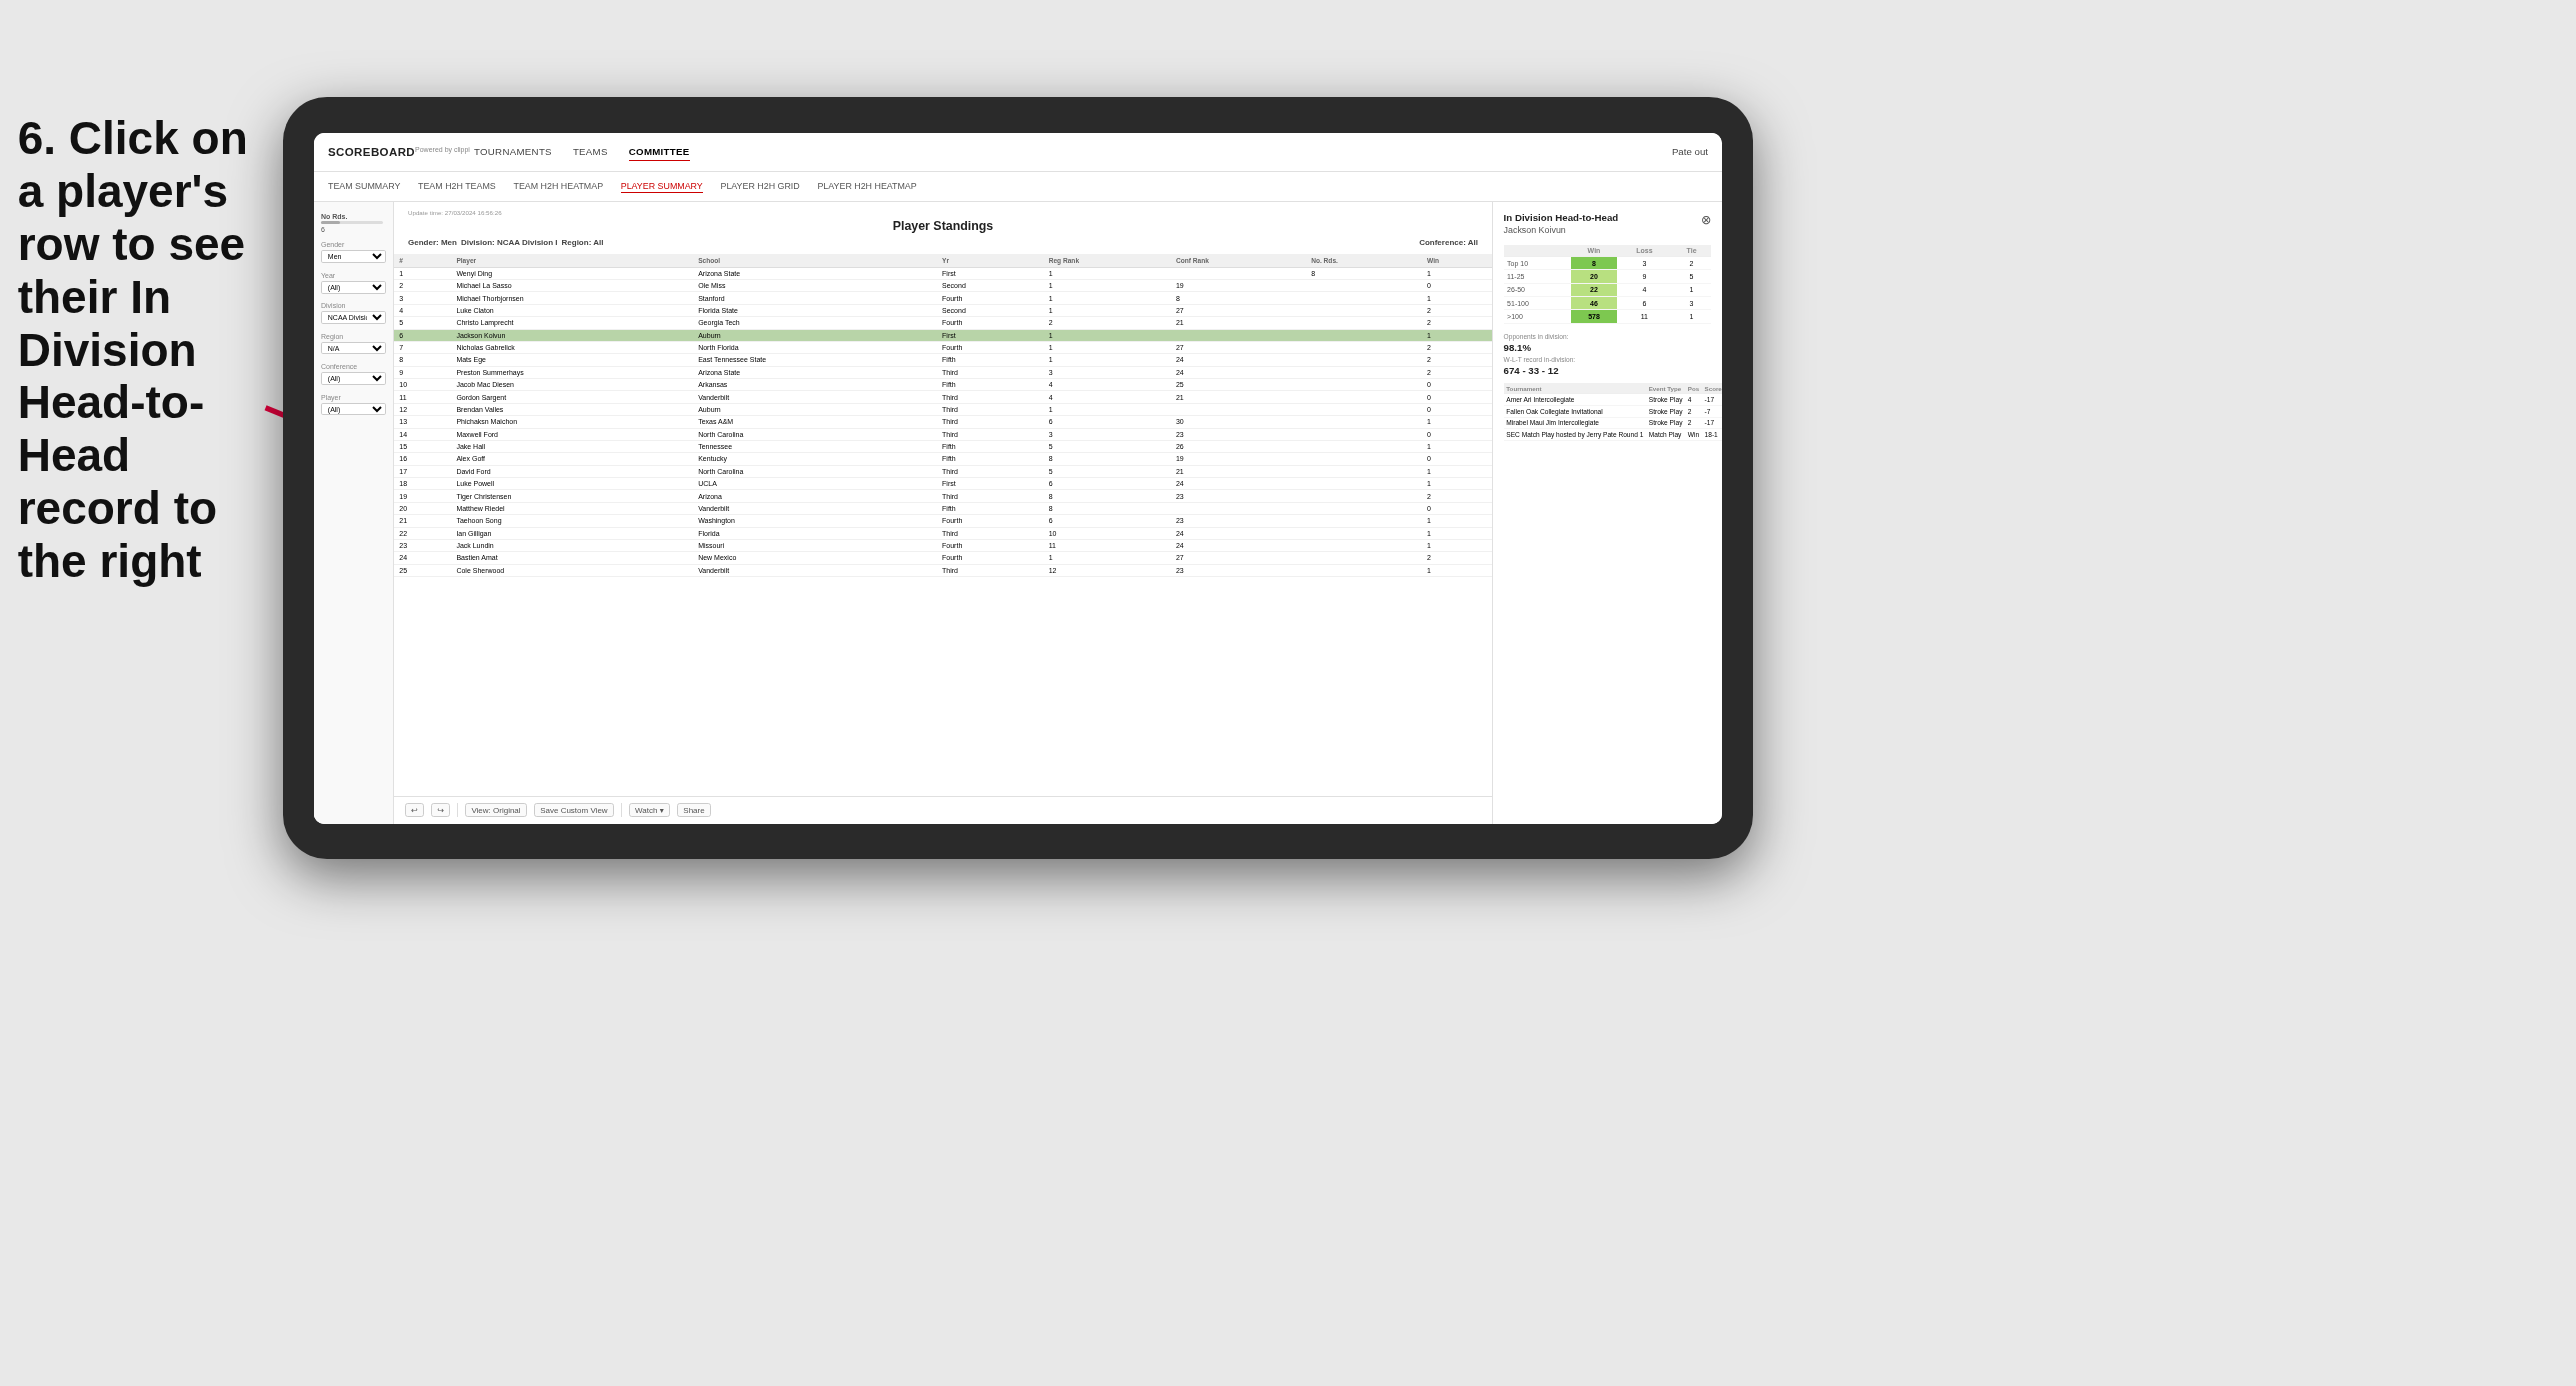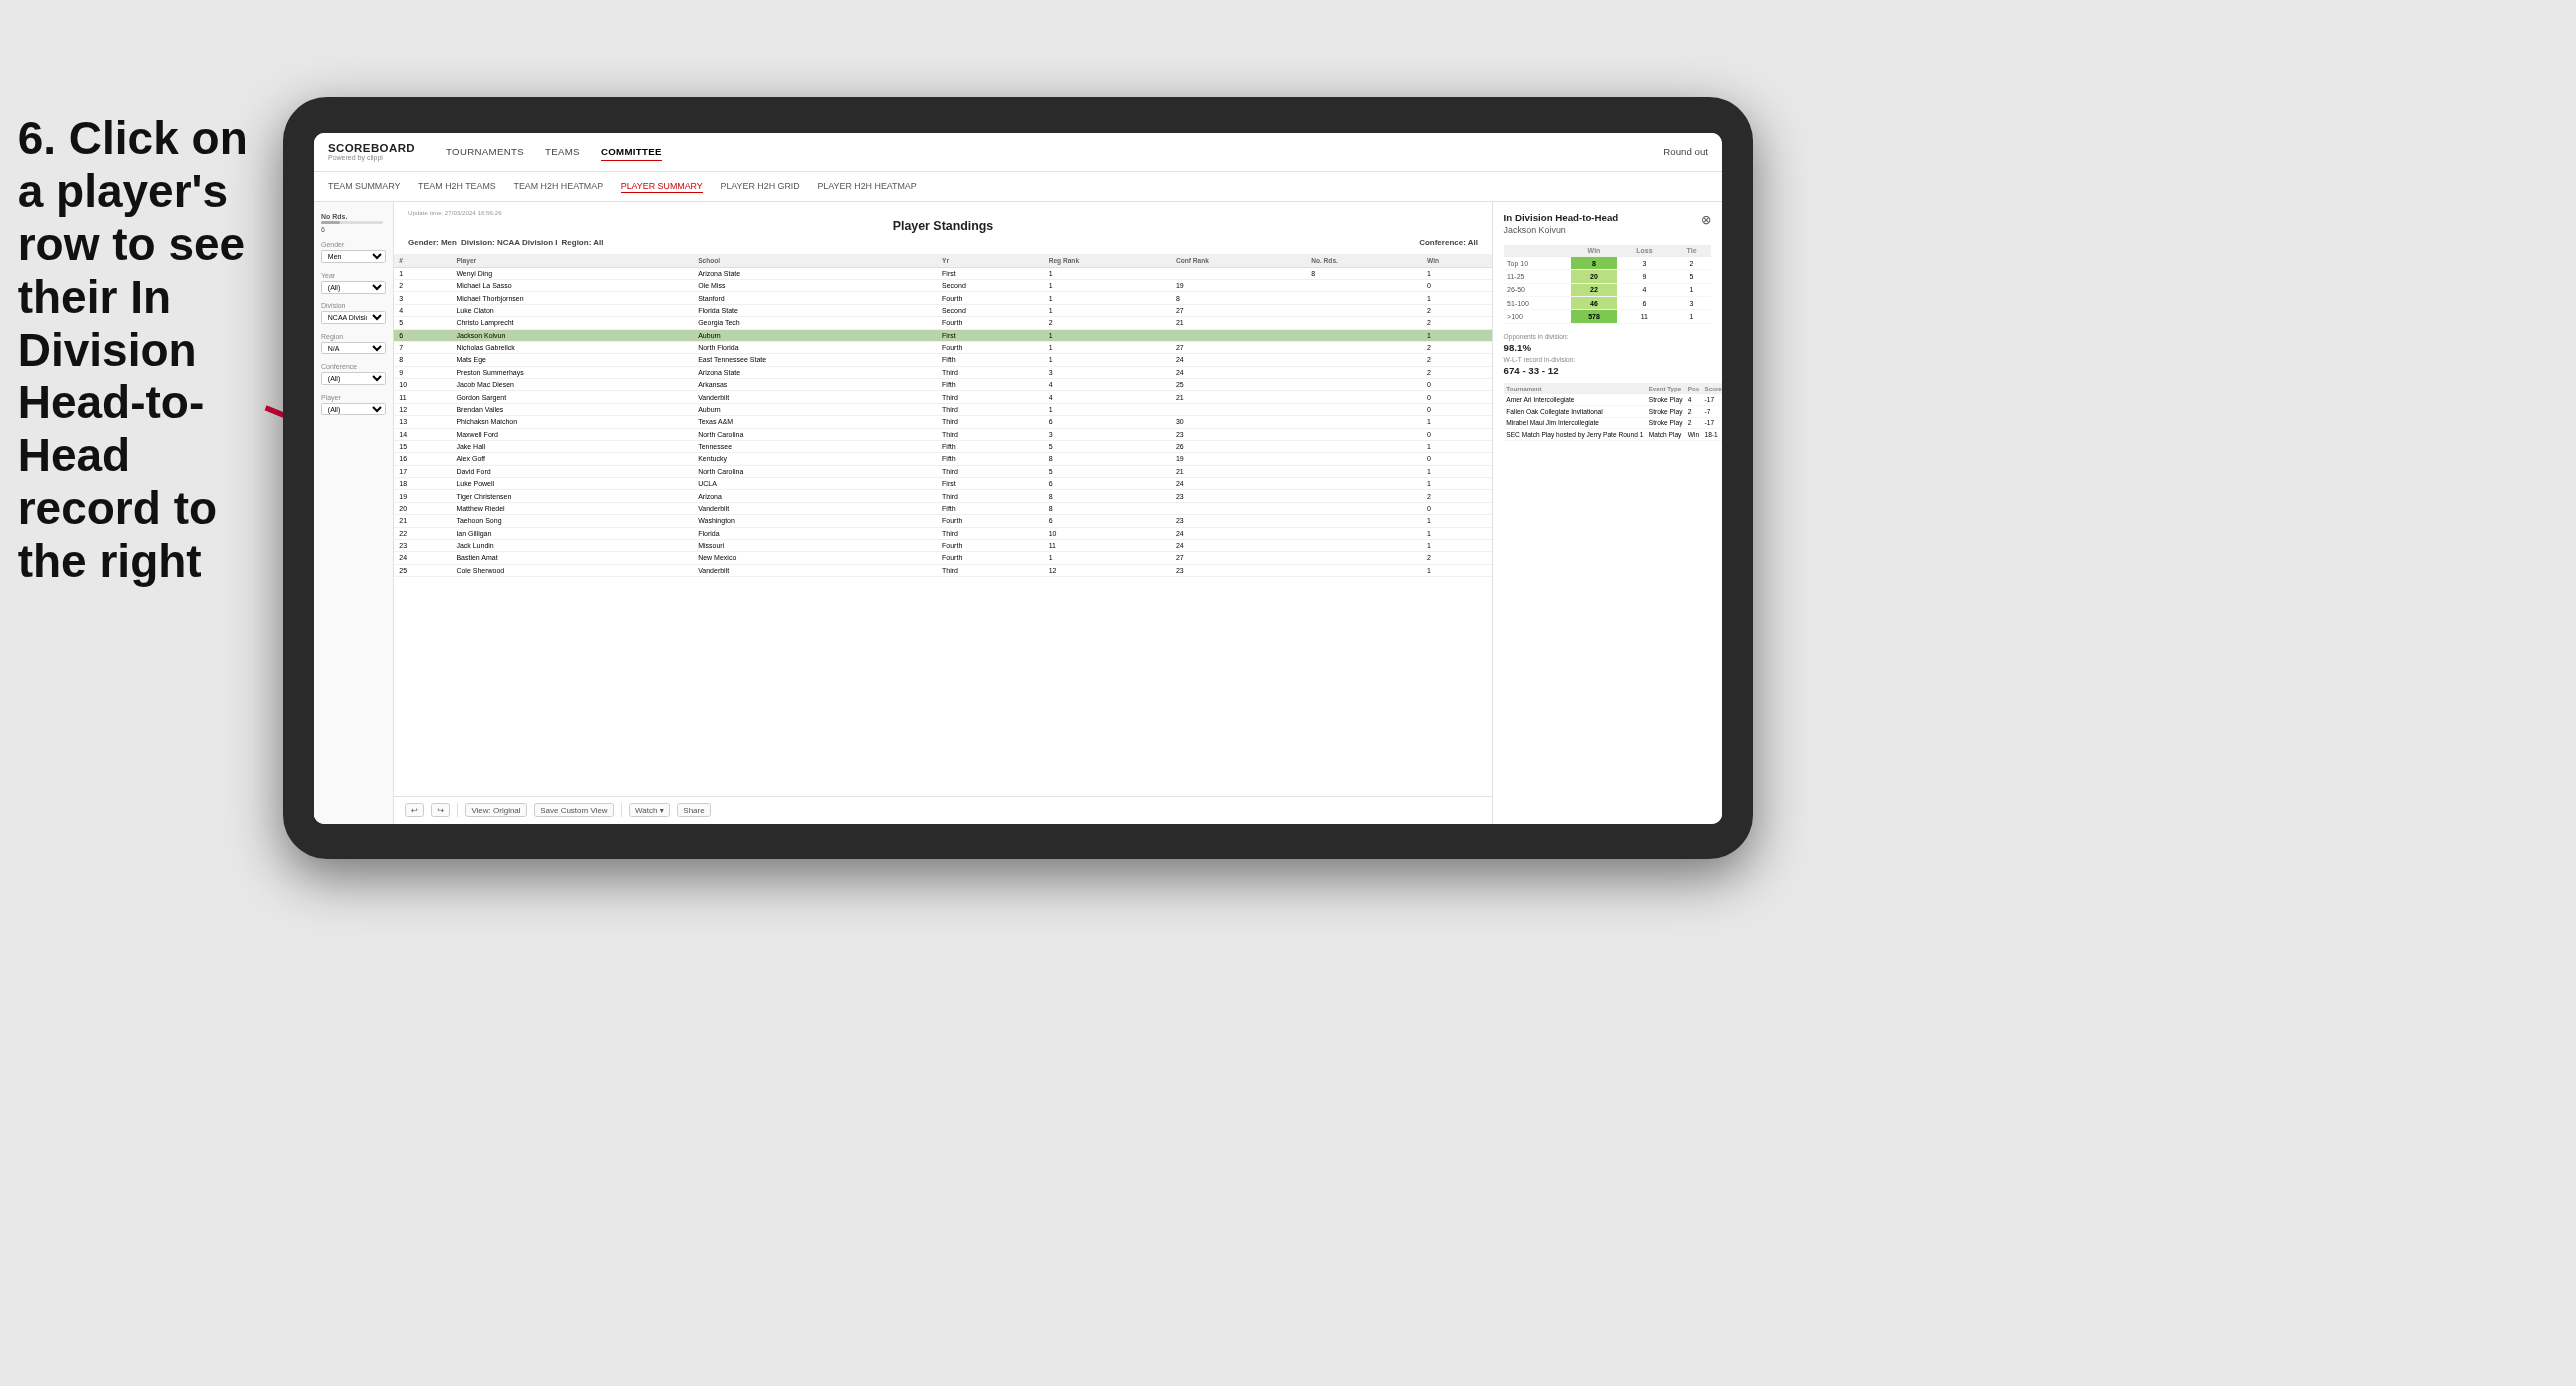--- a/index.html
+++ b/index.html
@@ -65,22 +65,22 @@
       display: flex;
       align-items: center;
       padding: 0 14px;
       height: 39px;
       border-bottom: 0.9px solid #e0e0e0;
       background: #fff;
     }
 
     .logo-area {
       display: flex;
-      flex-direction: column;
-      margin-right: 31px;
+      flex-direction: row;
+      margin-right: 4px;
     }
 
     .logo-scoreboard {
       font-size: 11.5px;
       font-weight: 900;
       color: #222;
       letter-spacing: 0.4px;
     }
 
     .logo-powered {
@@ -422,21 +422,21 @@
     <div class="top-nav">
       <div class="logo-area">
         <span class="logo-scoreboard">SCOREBOARD</span>
         <span class="logo-powered">Powered by clippi</span>
       </div>
       <div class="nav-items">
         <span class="nav-item">TOURNAMENTS</span>
         <span class="nav-item">TEAMS</span>
         <span class="nav-item active">COMMITTEE</span>
       </div>
-      <span class="sign-out">Round out</span>
+      <span class="sign-out">Pate out</span>
     </div>
 
     <div class="sub-nav">
       <span class="sub-nav-item">TEAM SUMMARY</span>
       <span class="sub-nav-item">TEAM H2H TEAMS</span>
       <span class="sub-nav-item">TEAM H2H HEATMAP</span>
       <span class="sub-nav-item active">PLAYER SUMMARY</span>
       <span class="sub-nav-item">PLAYER H2H GRID</span>
       <span class="sub-nav-item">PLAYER H2H HEATMAP</span>
     </div>

